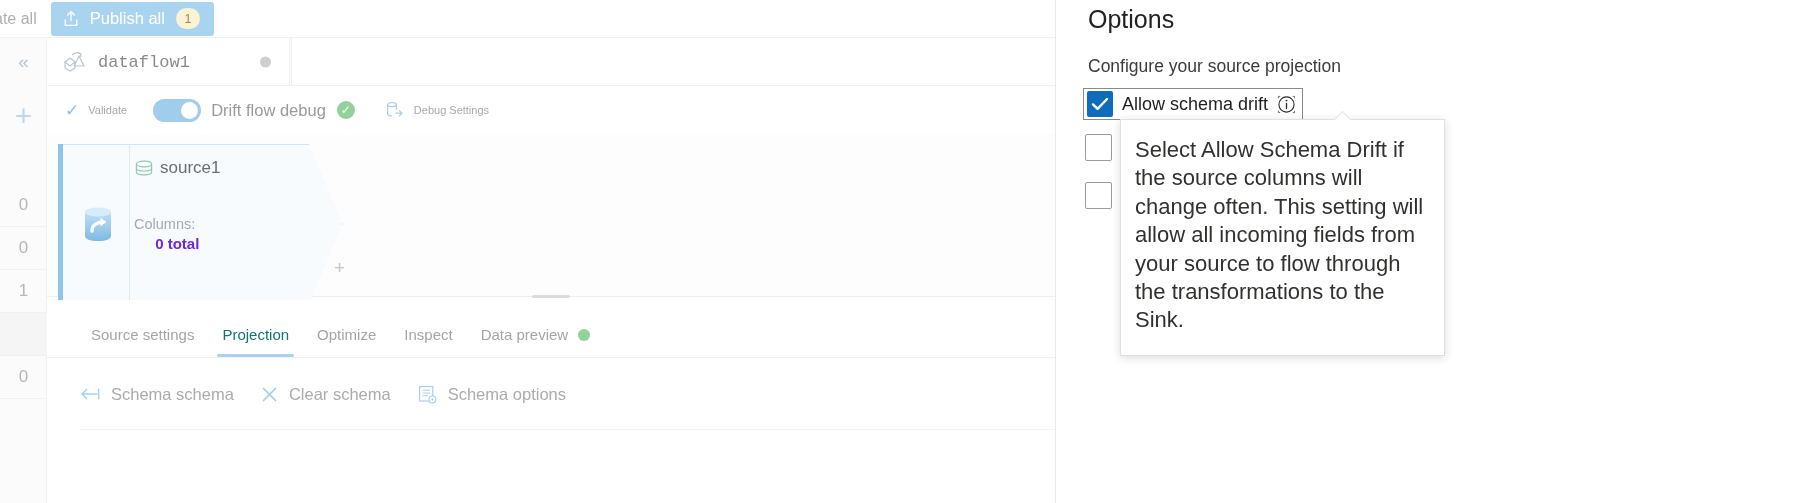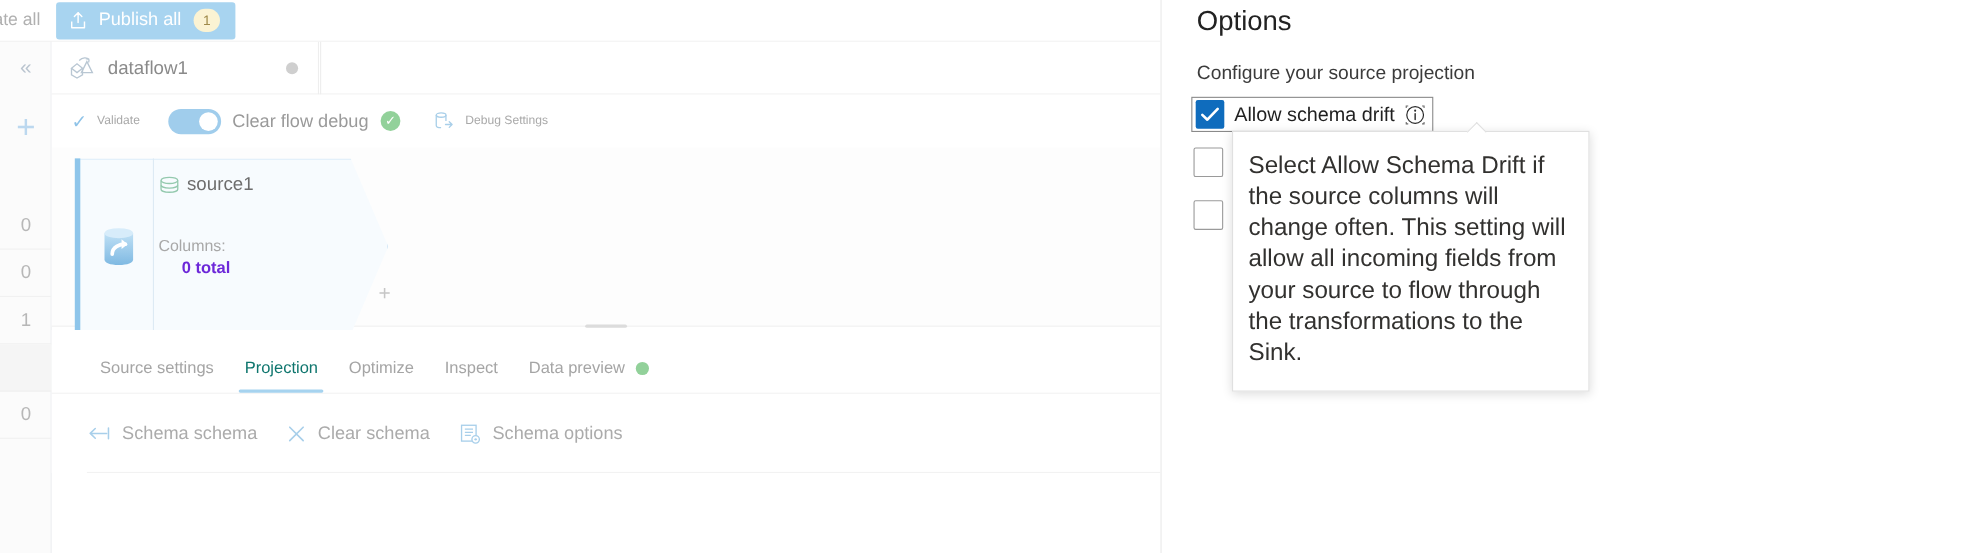--- a/index.html
+++ b/index.html
@@ -65,21 +65,21 @@
   .df-header {
     position:absolute; left:47px; top:38px; width: 1008px; height: 48px;
     border-bottom: 1px solid #f0f0f0; background:#fff;
   }
   .df-tab {
     position:absolute; left:0; top:0; height: 48px; width: 243px;
     display:flex; align-items:center; gap: 11px; padding-left: 14px;
     border-right: 1px solid #eeeeee; cursor:pointer;
   }
   .df-tab .df-ico { width: 26px; height: 24px; flex:none; }
-  .df-name { color:#8a8a8a; font-size: 17px; }
+  .df-name { color:#8a8a8a; font-size: 17px; font-family: Liberation Mono, monospace; }
   .df-dot {
     position:absolute; right: 18px; top: 50%; transform: translateY(-50%);
     width: 11px; height: 11px; border-radius:50%; background:#cfcfcf;
   }
   .df-blank {
     position:absolute; left: 244px; top: 0; width: 764px; height: 48px;
     border-left: 1px solid #ededed;
   }
 
   
@@ -106,21 +106,21 @@
     color:#fff; font-size: 12px; margin-left: 11px; flex:none;
   }
   .act.dbgset { margin-left: 30px; }
 
   
   .canvas {
     position:absolute; left:47px; top:134px; width:1008px; height:163px;
     background:#fdfdfd; border-bottom:1px solid #efefef;
   }
   .node {
-    position:absolute; left: 21px; top: 10px; width: 285px; height: 160px;
+    position:absolute; left: 11px; top: 10px; width: 285px; height: 160px;
   }
   .node-shape {
     position:absolute; inset:0;
     background:#f7fbfe; border:1px solid #cfe5f5;
     clip-path: polygon(0 0, 88% 0, 100% 50%, 88% 100%, 0 100%);
   }
   .node-accent {
     position:absolute; left:0; top:0; width:5px; height:100%;
     background:#8ec5ea;
   }
@@ -286,21 +286,21 @@
   </div>
 
   <div class="action-bar">
     <div class="act validate">
       <span class="check-ico">✓</span>
       <span class="act-label">Validate</span>
     </div>
     <div class="toggle">
       <span class="knob"></span>
     </div>
-    <span class="toggle-label">Clear flow debug</span>
+    <span class="toggle-label">Drift flow debug</span>
     <span class="green-check">✓</span>
     <div class="act dbgset">
       <svg width="20" height="20" viewBox="0 0 20 20">
         <ellipse cx="7" cy="4.6" rx="4.4" ry="2" fill="none" stroke="#a9cfe9" stroke-width="1.2"></ellipse>
         <path d="M2.6 4.6 L2.6 14 C2.6 15.1 4.6 16 7 16" fill="none" stroke="#a9cfe9" stroke-width="1.2"></path>
         <path d="M11.4 4.6 L11.4 10" fill="none" stroke="#a9cfe9" stroke-width="1.2"></path>
         <path d="M11 13.2 L17 13.2 M14.4 10.6 L17 13.2 L14.4 15.8" fill="none" stroke="#a9cfe9" stroke-width="1.2" stroke-linecap="round" stroke-linejoin="round"></path>
       </svg>
       <span class="act-label">Debug Settings</span>
     </div>

